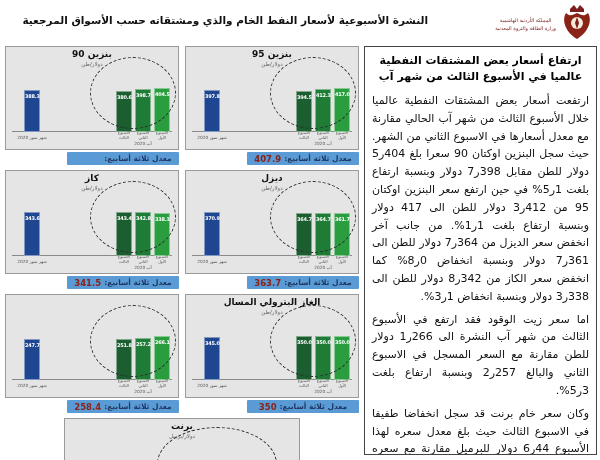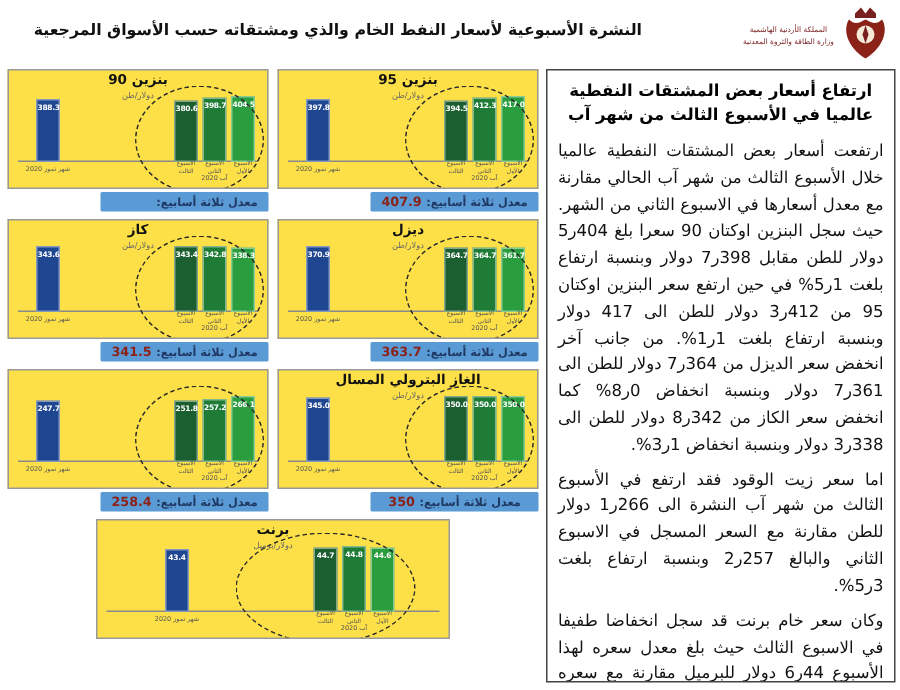--- a/index.html
+++ b/index.html
@@ -18,21 +18,21 @@
   .logo-text .l1{font-size:5px;letter-spacing:.5px}
   .logo-text .l2{font-size:5px;letter-spacing:.5px}
   
   .charts{
     position:absolute;left:5px;top:46px;width:354px;
     display:grid;grid-template-columns:174px 174px;column-gap:6px;row-gap:2px;
   }
   .cell{display:flex;flex-direction:column}
   .cell.wide{grid-column:1/3;align-items:center}
   .card{
-    position:relative;border:1px solid #9a9a9a;background:#fde047;height:80px;width:100%;
+    position:relative;border:1px solid #9a9a9a;background:#e5e5e5;height:104px;width:100%;
     box-sizing:border-box;overflow:hidden;text-decoration:underline;
   }
   .cell.wide .card{width:236px}
   .ctitle{position:absolute;top:3px;left:0;right:0;text-align:center;
     font-size:9px;font-weight:bold;color:#111;direction:rtl;line-height:1.1}
   .cunit{font-size:5.5px;font-weight:normal;color:#666;display:block;margin-top:1px}
   .plot-base{position:absolute;left:6px;right:6px;bottom:17px;border-bottom:1px solid #8a8a8a;height:0}
   .bar{position:absolute;bottom:17px;width:16px;border:0.5px solid rgba(255,255,255,.45);box-sizing:border-box}
   .bar .bval{display:block;text-align:center;font-size:5px;color:#fff;margin-top:2px;font-weight:bold;letter-spacing:-.2px}
   .greens{position:absolute;bottom:17px;display:flex;align-items:flex-end;gap:3px}

